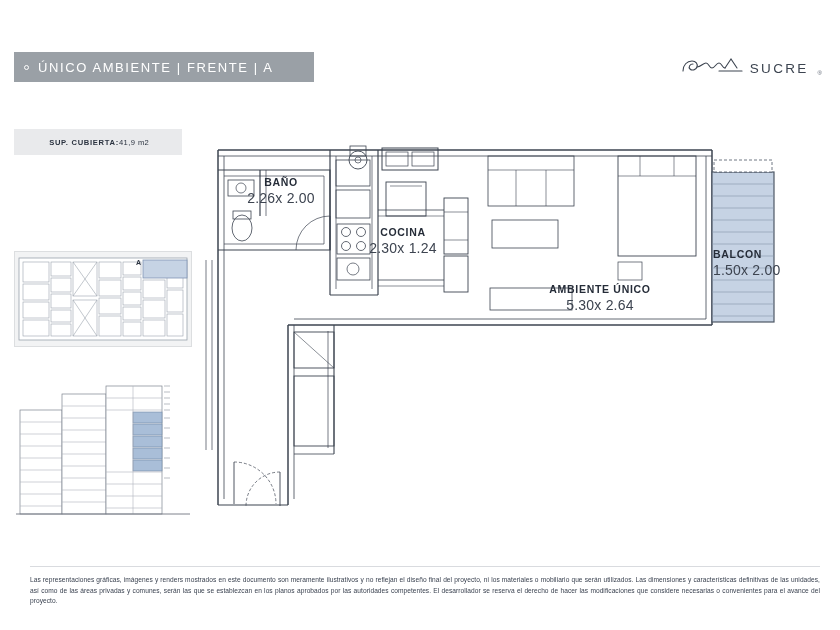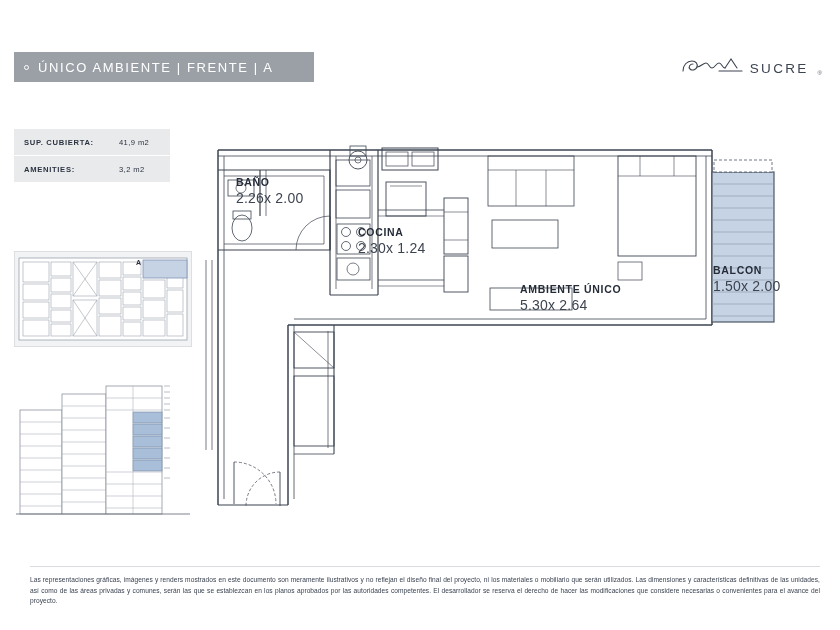--- a/index.html
+++ b/index.html
@@ -60,22 +60,23 @@
     color: #5a6270;
     margin-left: 2px;
     vertical-align: super;
   }
 
   
   .spec-table {
     position: absolute;
     left: 14px;
     top: 128px;
-    width: 156px;
+    width: 168px;
     border-top: 1px solid #ffffff;
+    text-align: right;
   }
   .spec-row {
     height: 27px;
     background: #e9eaec;
     border-bottom: 1px solid #ffffff;
     display: flex;
     align-items: center;
     padding: 0 10px;
   }
   .spec-label {
@@ -126,42 +127,42 @@
   .floorplan {
     position: absolute;
     left: 200px;
     top: 120px;
     width: 630px;
     height: 420px;
   }
 
   .room-label {
     position: absolute;
-    text-align: left;
+    text-align: center;
     line-height: 1.25;
   }
   .room-name {
     display: block;
     font-size: 10.5px;
     font-weight: bold;
     letter-spacing: 0.7px;
     color: #252c38;
   }
   .room-dims {
     display: block;
     font-size: 14px;
     color: #3d4450;
     letter-spacing: 0.2px;
     margin-top: 1px;
   }
 
   #lbl-bano { left: 236px; top: 176px; width: 90px; }
   #lbl-cocina { left: 358px; top: 226px; width: 90px; }
   #lbl-ambiente { left: 520px; top: 283px; width: 160px; }
-  #lbl-balcon { left: 713px; top: 248px; width: 82px; text-align: left; margin-top: 16px; }
+  #lbl-balcon { left: 713px; top: 248px; width: 82px; text-align: left; }
 
   
   .disclaimer {
     position: absolute;
     left: 30px;
     top: 575px;
     width: 790px;
     font-size: 6.6px;
     line-height: 1.62;
     color: #3a4250;
@@ -195,24 +196,20 @@
     </svg>
   </span>
   <span class="brand-word">SUCRE</span>
   <span class="brand-reg">®</span>
 </div>
 
 <div class="spec-table">
   <div class="spec-row">
     <span class="spec-label">SUP. CUBIERTA:</span>
     <span class="spec-value">41,9 m2</span>
-  </div>
-  <div class="spec-row">
-    <span class="spec-label">AMENITIES:</span>
-    <span class="spec-value">3,2 m2</span>
   </div>
 </div>
 
 <div class="keyplan">
   <svg class="kp-svg" width="176" height="94" viewBox="0 0 176 94" xmlns="http://www.w3.org/2000/svg">
     <rect x="0" y="0" width="176" height="94" fill="#f2f3f4"></rect>
 
     <rect x="4" y="6" width="168" height="82" fill="#ffffff" stroke="#9aa2ad" stroke-width="0.8"></rect>
 
     <g stroke="#9aa2ad" stroke-width="0.6" fill="none">

